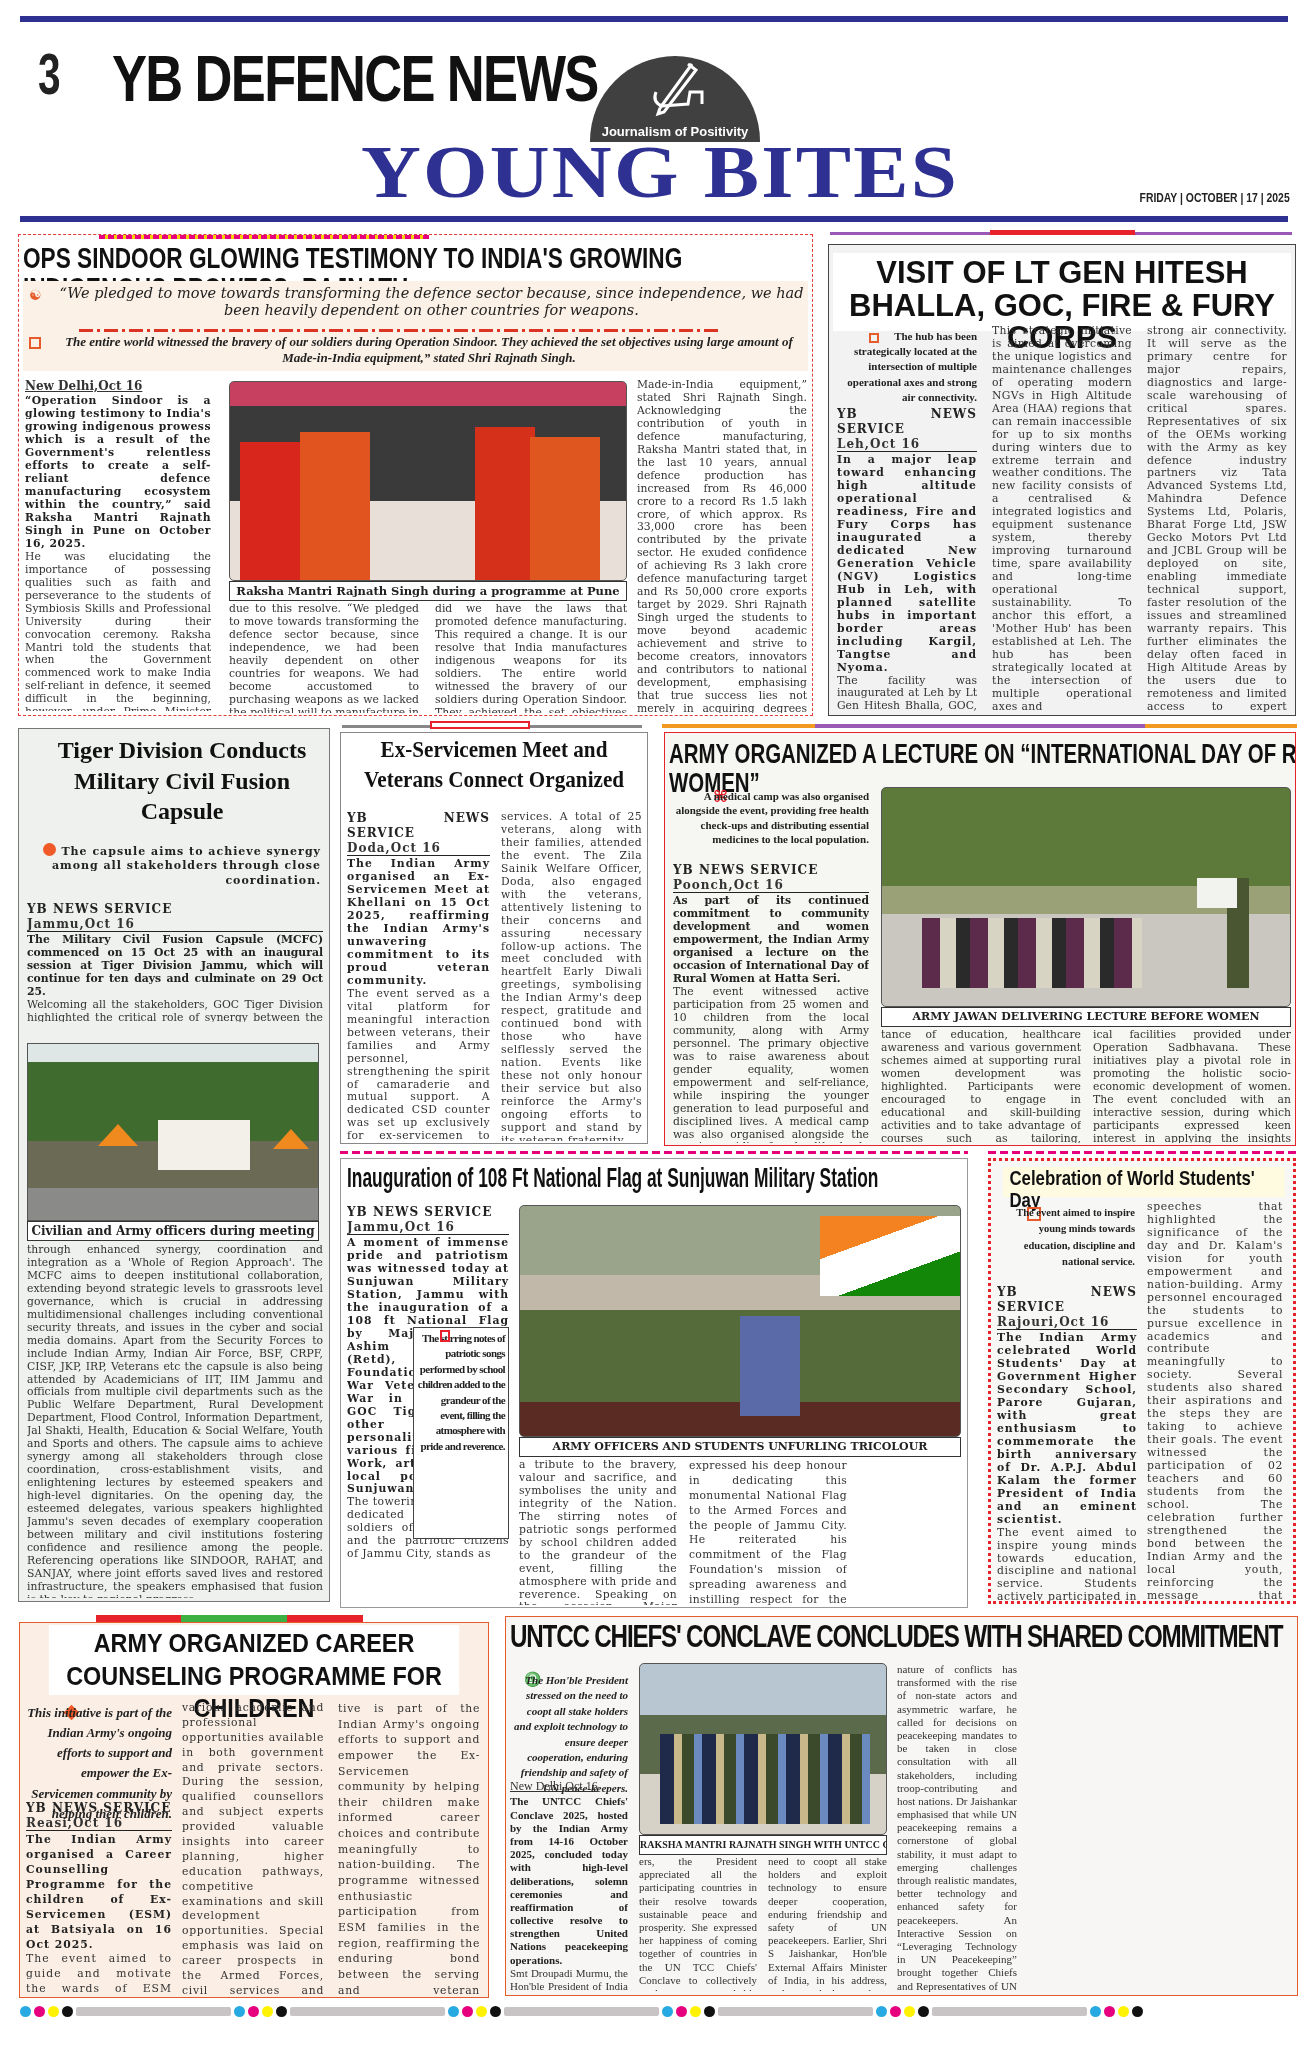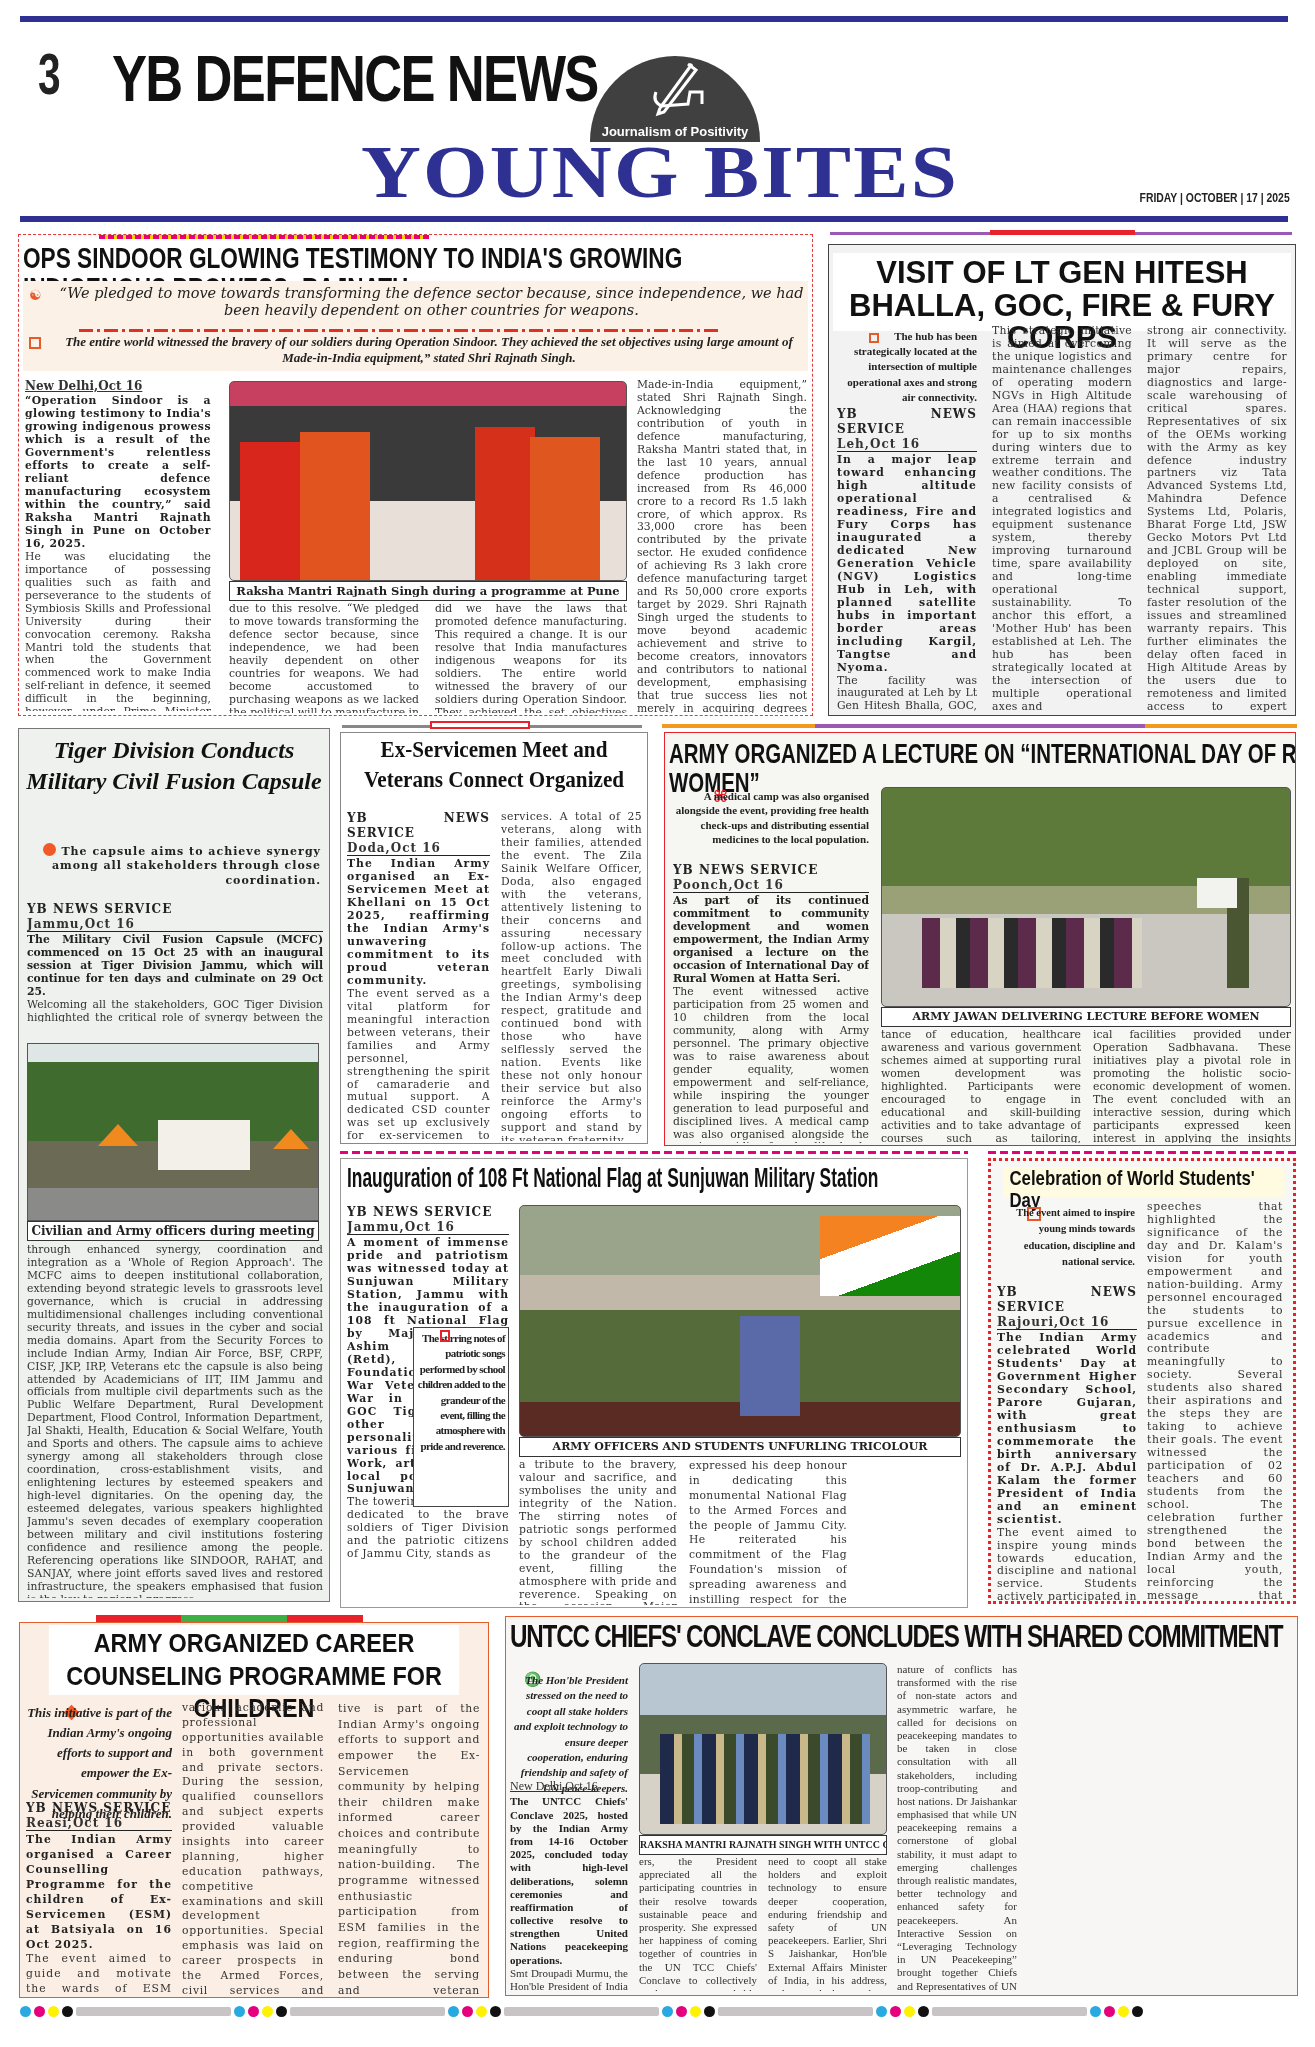--- a/index.html
+++ b/index.html
@@ -81,21 +81,21 @@
     <span class="by">YB NEWS SERVICE</span>
     <span class="place">Leh,Oct 16</span>
     <p class="lead" style="letter-spacing:1px">In a major leap toward enhancing high altitude operational readiness, Fire and Fury Corps has inaugurated a dedicated New Generation Vehicle (NGV) Logistics Hub in Leh, with planned satellite hubs in important border areas including Kargil, Tangtse and Nyoma.</p>
     <p>The facility was inaugurated at Leh by Lt Gen Hitesh Bhalla, GOC, Fire and Fury Corps in the presence of senior military officers and industry partners.</p>
   </div>
   <div class="col" style="left:163px;top:80px;width:140px;height:390px;letter-spacing:.3px">This strategic initiative is aimed at overcoming the unique logistics and maintenance challenges of operating modern NGVs in High Altitude Area (HAA) regions that can remain inaccessible for up to six months during winters due to extreme terrain and weather conditions. The new facility consists of a centralised &amp; integrated logistics and equipment sustenance system, thereby improving turnaround time, spare availability and long-time operational sustainability. To anchor this effort, a 'Mother Hub' has been established at Leh. The hub has been strategically located at the intersection of multiple operational axes and</div>
   <div class="col" style="left:318px;top:80px;width:140px;height:390px;letter-spacing:.3px">strong air connectivity. It will serve as the primary centre for major repairs, diagnostics and large- scale warehousing of critical spares. Representatives of six of the OEMs working with the Army as key defence industry partners viz Tata Advanced Systems Ltd, Mahindra Defence Systems Ltd, Polaris, Bharat Forge Ltd, JSW Gecko Motors Pvt Ltd and JCBL Group will be deployed on site, enabling immediate technical support, faster resolution of the issues and streamlined warranty repairs. This further eliminates the delay often faced in High Altitude Areas by the users due to remoteness and limited access to expert assistance.</div>
 </div>
 
 <div class="box" style="left:18px;top:728px;width:312px;height:874px;border:1.5px solid #777;background:#eef1ee">
-  <div class="hl abs" style="left:6px;top:6px;width:298px;font-family:'Liberation Serif',serif;font-style:italic;font-size:24px;line-height:1.28">Tiger Division Conducts Military Civil Fusion Capsule</div>
+  <div class="hl abs" style="left:14px;top:6px;width:298px;font-family:'Liberation Serif',serif;font-size:24px;line-height:1.28">Tiger Division Conducts Military Civil Fusion Capsule</div>
   <div class="abs" style="left:24px;top:114px;width:13px;height:13px;border-radius:50%;background:#f05a28"></div>
   <div class="abs" style="left:20px;top:116px;width:282px;font-size:11px;font-weight:bold;letter-spacing:1px;text-align:right;line-height:1.3">The capsule aims to achieve synergy among all stakeholders through close coordination.</div>
   <div class="col" style="left:8px;top:173px;width:296px;height:120px">
     <span class="by">YB NEWS SERVICE</span>
     <span class="place">Jammu,Oct 16</span>
     <p class="lead" style="letter-spacing:0">The Military Civil Fusion Capsule (MCFC) commenced on 15 Oct 25 with an inaugural session at Tiger Division Jammu, which will continue for ten days and culminate on 29 Oct 25.</p>
     <p>Welcoming all the stakeholders, GOC Tiger Division highlighted the critical role of synergy between the Armed Forces, Civil Administration, and Security Agencies in ensuring stability and progress in the region</p>
   </div>
   <div class="pic" style="left:8px;top:314px;width:292px;height:178px;border-radius:0;background:linear-gradient(180deg,#dfe6e6 0 10%,#3f6b2e 10% 55%,#6b6a55 55% 82%,#8a8a88 82%)">
     <div class="abs" style="left:70px;top:80px;width:40px;height:22px;background:#f08a1e;clip-path:polygon(50% 0,100% 100%,0 100%)"></div>
@@ -143,21 +143,21 @@
 
 <div class="abs" style="left:340px;top:1151px;width:628px;height:3px;background:repeating-linear-gradient(90deg,#e6007e 0 8px,transparent 8px 12px)"></div>
 <div class="box" style="left:340px;top:1158px;width:628px;height:450px;border:1.5px solid #999;background:#fff">
   <div class="hl abs" style="left:6px;top:4px;width:1000px;text-align:left;font-size:28px;transform:scaleX(.62);transform-origin:left;font-family:'Liberation Sans',sans-serif">Inauguration of 108 Ft National Flag at Sunjuwan Military Station</div>
   <div class="col" style="left:6px;top:46px;width:162px;height:400px">
     <span class="by">YB NEWS SERVICE</span>
     <span class="place">Jammu,Oct 16</span>
     <p class="lead" style="letter-spacing:1px;width:162px">A moment of immense pride and patriotism was witnessed today at Sunjuwan Military Station, Jammu with the inauguration of a 108 ft National Flag by Major General Ashim Kohli SM** (Retd), CEO, Flag Foundation of India, War Veteran of 1965 War in presence of GOC Tiger Division, other renowned personalities in various field of Social Work, art, media, and local population of Sunjuwan etc.</p>
     <p style="letter-spacing:.4px">The towering National Flag dedicated to the brave soldiers of Tiger Division and the patriotic citizens of Jammu City, stands as</p>
   </div>
-  <div class="abs" style="left:72px;top:168px;width:96px;height:180px;border:1px solid #444;background:#fff;padding:3px">
+  <div class="abs" style="left:72px;top:168px;width:96px;height:212px;border:1px solid #444;background:#fff;padding:3px">
     <div class="abs" style="left:26px;top:2px;width:10px;height:12px;border:2px solid #e8222a"></div>
     <div style="font-family:'Liberation Serif',serif;font-weight:bold;font-size:11px;text-align:right;line-height:1.4;letter-spacing:-.6px">The stirring notes of patriotic songs performed by school children added to the grandeur of the event, filling the atmosphere with pride and reverence.</div>
   </div>
   <div class="pic" style="left:178px;top:46px;width:442px;height:232px;background:linear-gradient(180deg,#9aa48a 0 30%,#c1b8a9 30% 45%,#556b3a 45% 85%,#5a2b22 85%)">
     <div class="abs" style="left:300px;top:10px;width:140px;height:80px;background:linear-gradient(160deg,#f58220 0 33%,#fff 33% 66%,#138808 66%)"></div>
     <div class="abs" style="left:220px;top:110px;width:60px;height:100px;background:#5a6aa8"></div>
   </div>
   <div class="cap" style="left:178px;top:278px;width:442px;font-size:11px">ARMY OFFICERS AND STUDENTS UNFURLING TRICOLOUR</div>
   <div class="col" style="left:178px;top:300px;width:158px;height:146px;letter-spacing:.3px">a tribute to the bravery, valour and sacrifice, and symbolises the unity and integrity of the Nation. The stirring notes of patriotic songs performed by school children added to the grandeur of the event, filling the atmosphere with pride and reverence. Speaking on the occasion, Major General Ashim Kohli SM** (Retd)</div>
   <div class="col" style="left:348px;top:300px;width:158px;height:146px;letter-spacing:.3px;line-height:1.38">expressed his deep honour in dedicating this monumental National Flag to the Armed Forces and the people of Jammu City. He reiterated his commitment of the Flag Foundation's mission of spreading awareness and instilling respect for the National Flag across the country.</div>

